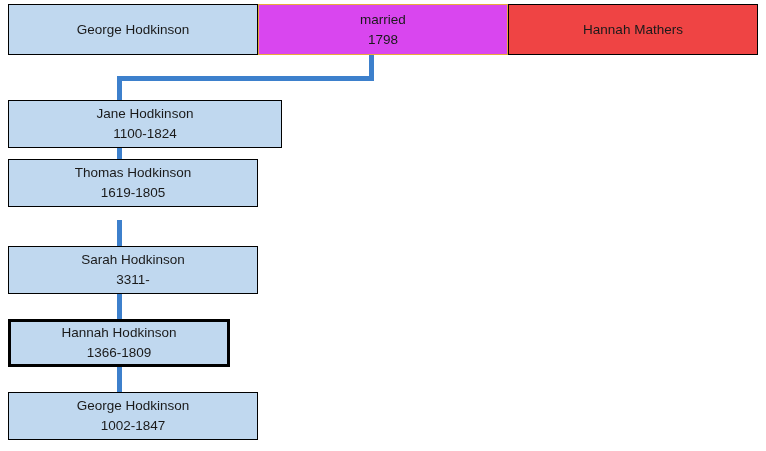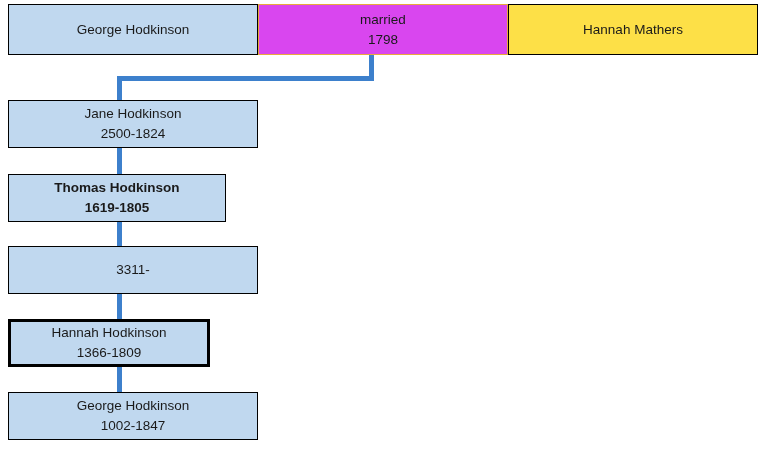--- a/index.html
+++ b/index.html
@@ -42,21 +42,21 @@
     display: block;
     white-space: nowrap;
   }
   .node .node-dates:empty {
     display: none;
   }
 
   
   .fill-lightblue { background: #c0d8ef; }
   .fill-amber     { background: #d946ef; border-color: #e8a93c; }
-  .fill-slate     { background: #fde047; }
+  .fill-slate     { background: #ef4444; }
 
   
   .node.is-highlighted {
     border: 3px solid #000000;
   }
 
   
   .connector {
     position: absolute;
     background: #3d80cc;
@@ -87,35 +87,36 @@
 
   <div class="connector" style="left:117px; top:76px; width:257px; height:5px;"></div>
 
   <div class="connector" style="left:117px; top:76px; width:5px; height:26px;"></div>
 
   <div class="connector" style="left:117px; top:147px; width:5px; height:27px;"></div>
   <div class="connector" style="left:117px; top:220px; width:5px; height:27px;"></div>
   <div class="connector" style="left:117px; top:293px; width:5px; height:27px;"></div>
   <div class="connector" style="left:117px; top:366px; width:5px; height:27px;"></div>
 
-  <div class="node fill-lightblue" style="left:8px; top:100px; width:250px; height:48px;">
+  <div class="node fill-lightblue" style="left:8px; top:100px; width:274px; height:48px;">
     <span class="node-name">Jane Hodkinson</span>
-    <span class="node-dates">2500-1824</span>
+    <span class="node-dates">1100-1824</span>
   </div>
 
-  <div class="node fill-lightblue" style="left:8px; top:174px; width:218px; height:48px;font-weight:bold;">
+  <div class="node fill-lightblue" style="left:8px; top:159px; width:250px; height:48px;">
     <span class="node-name">Thomas Hodkinson</span>
     <span class="node-dates">1619-1805</span>
   </div>
 
   <div class="node fill-lightblue" style="left:8px; top:246px; width:250px; height:48px;">
+    <span class="node-name">Sarah Hodkinson</span>
     <span class="node-dates">3311-</span>
   </div>
 
-  <div class="node fill-lightblue is-highlighted" style="left:8px; top:319px; width:202px; height:48px;text-align:center;">
+  <div class="node fill-lightblue is-highlighted" style="left:8px; top:319px; width:222px; height:48px;text-align:center;">
     <span class="node-name">Hannah Hodkinson</span>
     <span class="node-dates">1366-1809</span>
   </div>
 
   <div class="node fill-lightblue" style="left:8px; top:392px; width:250px; height:48px;">
     <span class="node-name">George Hodkinson</span>
     <span class="node-dates">1002-1847</span>
   </div>
 
 </div>

